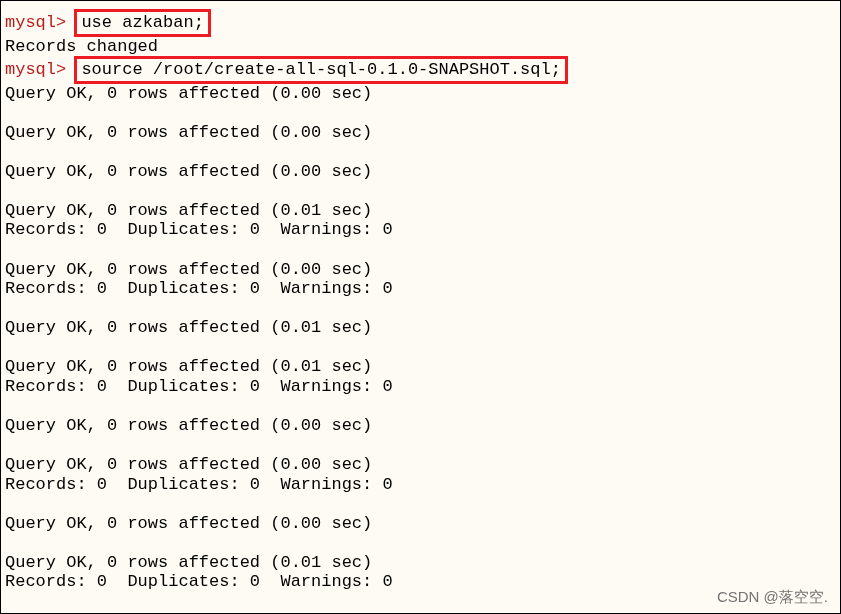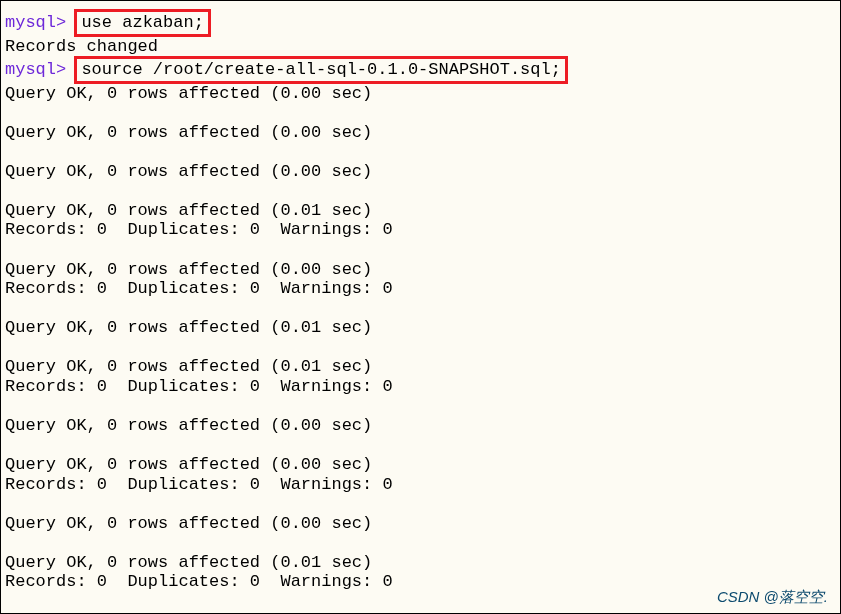--- a/index.html
+++ b/index.html
@@ -16,39 +16,38 @@
       color: #000;
       position: relative;
       border: 1px solid #000;
       padding: 8px 4px;
       line-height: 1.15;
     }
     .terminal-line {
       white-space: pre;
     }
     .prompt {
-      color: #6d28d9;
+      color: #b91c1c;
     }
     .highlight-box {
       border: 3px solid #ed1c24;
       display: inline-block;
       padding: 1px 4px;
       margin-left: -2px;
     }
     .blank-line {
       height: 1.15em;
     }
     .watermark {
       position: absolute;
       bottom: 8px;
       right: 12px;
-      color: #0c4a6e;
+      color: #737373;
       font-size: 15px;
       font-family: sans-serif;
-      font-style: italic;
     }
   </style>
 </head>
 <body>
 
 <div class="terminal-line"><span class="prompt">mysql&gt;</span> <span class="highlight-box">use azkaban;</span></div>
 <div class="terminal-line">Records changed</div>
 <div class="terminal-line"><span class="prompt">mysql&gt;</span> <span class="highlight-box">source /root/create-all-sql-0.1.0-SNAPSHOT.sql;</span></div>
 <div class="terminal-line">Query OK, 0 rows affected (0.00 sec)</div>
 <div class="blank-line"></div>

